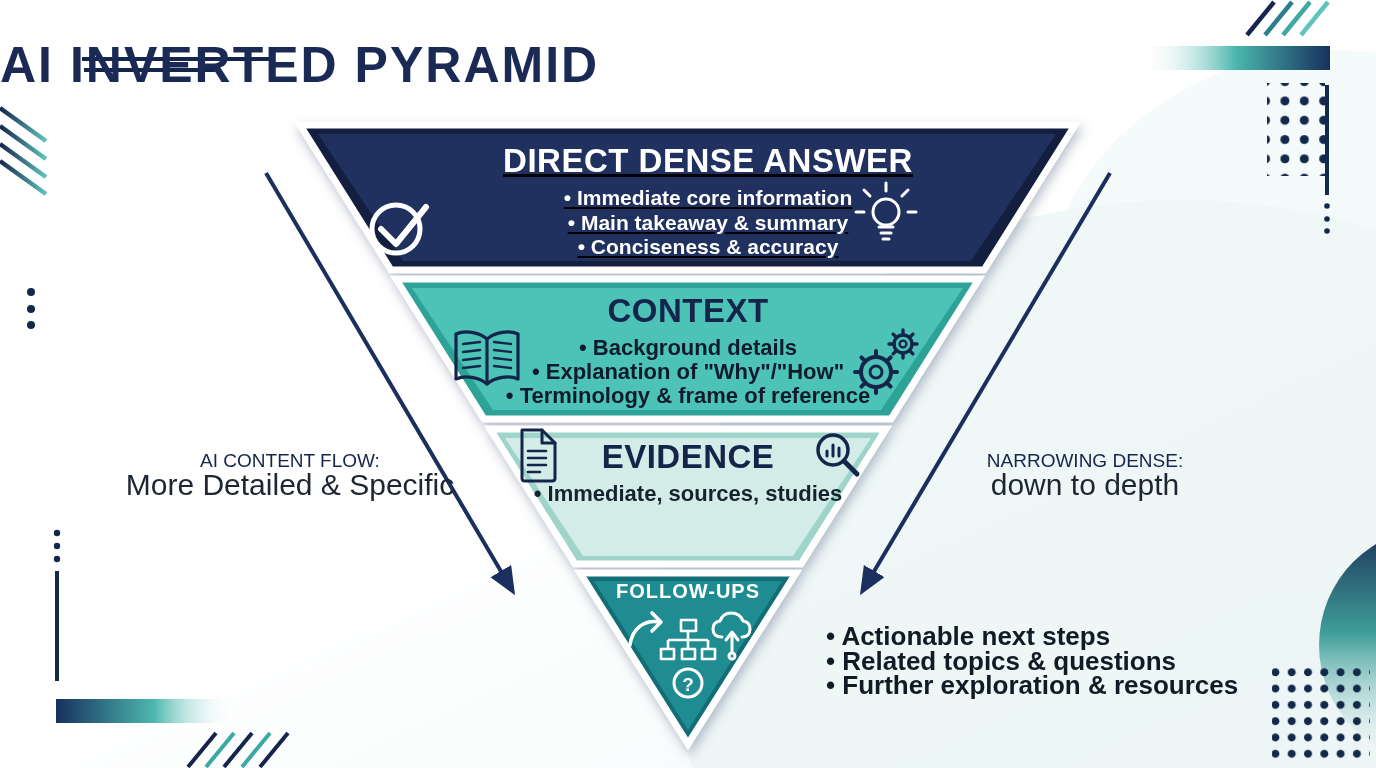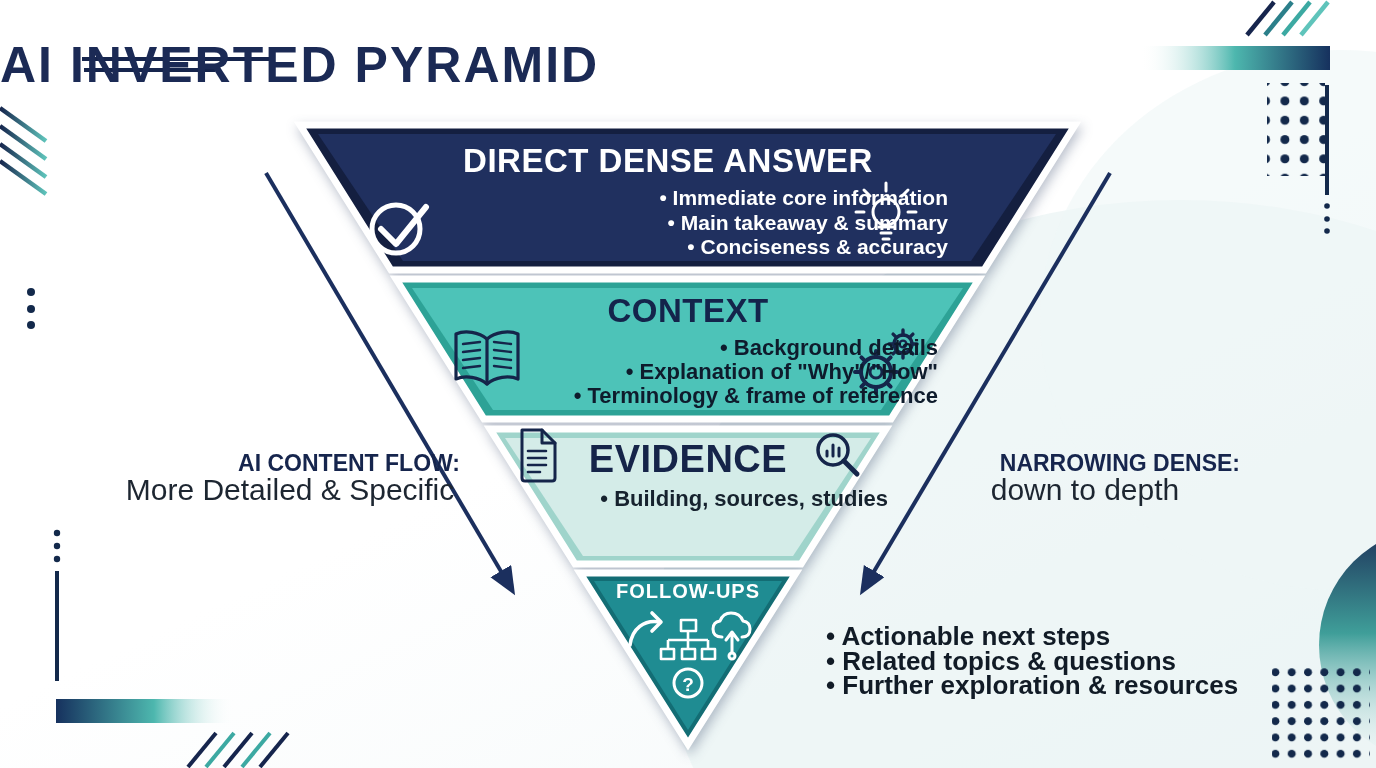--- a/index.html
+++ b/index.html
@@ -9,35 +9,35 @@
     font-family:"Liberation Sans", sans-serif;
   }
   svg.layer{position:absolute;left:0;top:0;}
   .pyr{filter:drop-shadow(2px 5px 6px rgba(23,42,84,.30));}
   .title{
     position:absolute;left:0;right:0;top:36px;margin:0;
     font-size:50px;font-weight:800;letter-spacing:2px;color:#1b2a55;
   }
   .lvl{position:absolute;text-align:center;}
   .lvl-title{font-weight:800;letter-spacing:.5px;}
-  .lvl ul{list-style:none;margin:6px 0 0 0;padding:0;text-align:right;}
+  .lvl ul{list-style:none;margin:6px 0 0 0;padding:0;}
   .lvl li::before, .follow-list li::before{content:"• ";}
-  .lvl1{left:388px;top:142px;width:560px;}
+  .lvl1{left:428px;top:142px;width:560px;text-decoration:underline;}
   .lvl1 .lvl-title{font-size:33px;color:#ffffff;}
   .lvl1 li{font-size:21px;font-weight:600;color:#ffffff;line-height:24.5px;}
   .lvl2{left:438px;top:292px;width:500px;}
   .lvl2 .lvl-title{font-size:33px;color:#14244b;}
   .lvl2 li{font-size:22px;font-weight:600;color:#0e1b2c;line-height:24px;}
   .lvl3{left:488px;top:438px;width:400px;}
-  .lvl3 .lvl-title{font-size:38px;color:#152449;}
+  .lvl3 .lvl-title{font-size:33px;color:#152449;}
   .lvl3 li{font-size:22px;font-weight:700;color:#16222e;line-height:23.5px;margin-top:1px;}
   .lvl4{left:538px;top:580px;width:300px;}
   .lvl4 .lvl-title{font-size:20px;color:#ffffff;letter-spacing:1px;}
   .side-label{position:absolute;text-align:center;}
-  .side-label .head{font-size:23px;font-weight:700;color:#16254d;text-align:right;}
+  .side-label .head{font-size:19px;font-weight:400;color:#16254d;}
   .side-label .sub{font-size:30px;font-weight:400;color:#1d2631;line-height:25px;}
   .label-left{left:120px;top:450px;width:340px;}
   .label-right{left:930px;top:450px;width:310px;}
   .follow-list{position:absolute;left:826px;top:624px;list-style:none;margin:0;padding:0;}
   .follow-list li{font-size:26px;font-weight:600;color:#111b26;line-height:24.7px;}
 </style>
 </head>
 <body>
 
 <div class="canvas">
@@ -226,21 +226,21 @@
     <ul>
       <li>Background details</li>
       <li>Explanation of "Why"/"How"</li>
       <li>Terminology &amp; frame of reference</li>
     </ul>
   </div>
 
   <div class="lvl lvl3">
     <div class="lvl-title">EVIDENCE</div>
     <ul>
-      <li>Building, sources, studies</li>
+      <li>Immediate, sources, studies</li>
     </ul>
   </div>
 
   <div class="lvl lvl4">
     <div class="lvl-title">FOLLOW-UPS</div>
   </div>
 
   <ul class="follow-list">
     <li>Actionable next steps</li>
     <li>Related topics &amp; questions</li>

